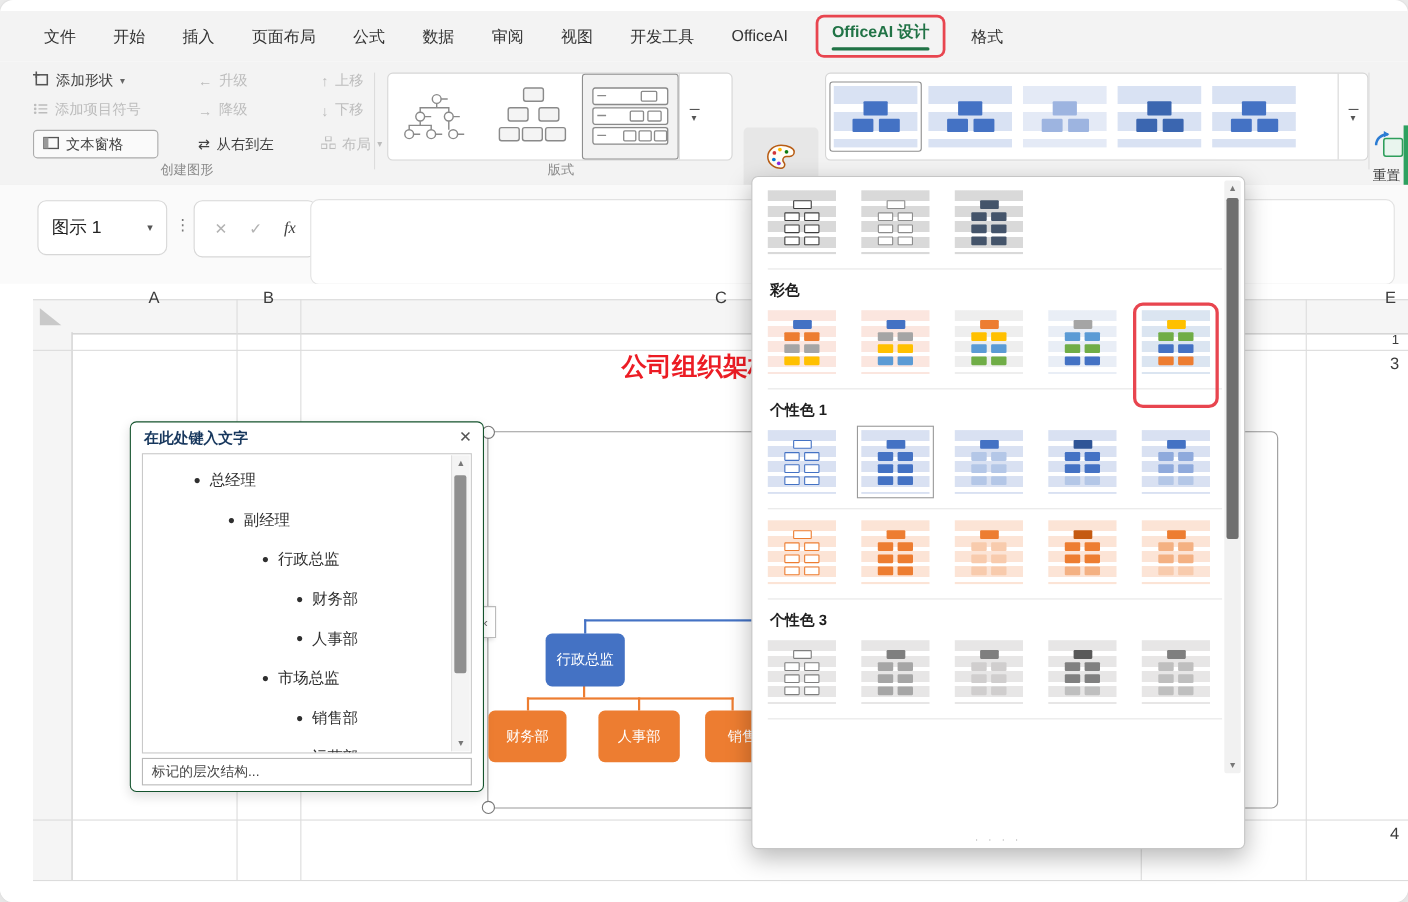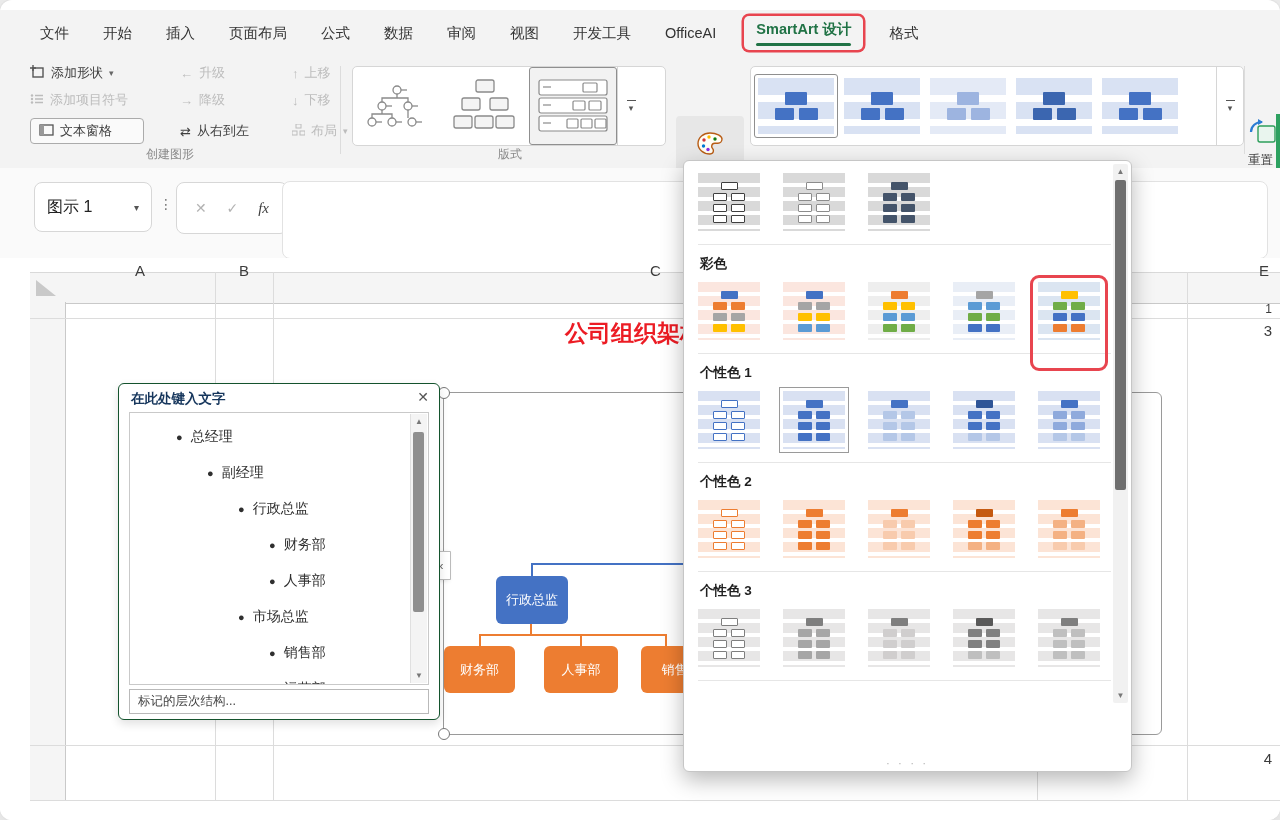--- a/index.html
+++ b/index.html
@@ -116,21 +116,21 @@
         <div class="tab">文件</div>
         <div class="tab">开始</div>
         <div class="tab">插入</div>
         <div class="tab">页面布局</div>
         <div class="tab">公式</div>
         <div class="tab">数据</div>
         <div class="tab">审阅</div>
         <div class="tab">视图</div>
         <div class="tab">开发工具</div>
         <div class="tab">OfficeAI</div>
-        <div class="tab act hl">SmartArt 设计</div>
+        <div class="tab act hl">OfficeAI 设计</div>
         <div class="tab">格式</div>
       </div>
   </div>
 
   <div class="ribbon">
 
     <div style="position:absolute;left:30px;top:8px;display:grid;grid-template-columns:150px 112px 84px;grid-row-gap:9px;">
       <div class="rbtn">
         <span class="micon">
           <svg width="15" height="15">
@@ -712,21 +712,20 @@
                 <div class="sw-box" style="background: rgb(143, 170, 220);"></div>
               </div>
               <div class="sw-row">
                 <div class="sw-box" style="background: rgb(180, 199, 231);"></div>
                 <div class="sw-box" style="background: rgb(180, 199, 231);"></div>
               </div>
             </div>
           </div>
         </div>
         <div class="dd-div"></div>
-        <div class="dd-head">个性色 2</div>
         <div class="dd-row">
           <div class="swatch">
             <div class="sw-bands" style="background: repeating-linear-gradient(rgb(252, 228, 214) 0px, rgb(252, 228, 214) 10px, rgb(255, 255, 255) 10px, rgb(255, 255, 255) 14px);">
               <div class="sw-row">
                 <div class="sw-box top" style="background: rgb(255, 255, 255); border: 1.2px solid rgb(237, 125, 49);"></div>
               </div>
               <div class="sw-row">
                 <div class="sw-box" style="background: rgb(255, 255, 255); border: 1.2px solid rgb(237, 125, 49);"></div>
                 <div class="sw-box" style="background: rgb(255, 255, 255); border: 1.2px solid rgb(237, 125, 49);"></div>
               </div>

